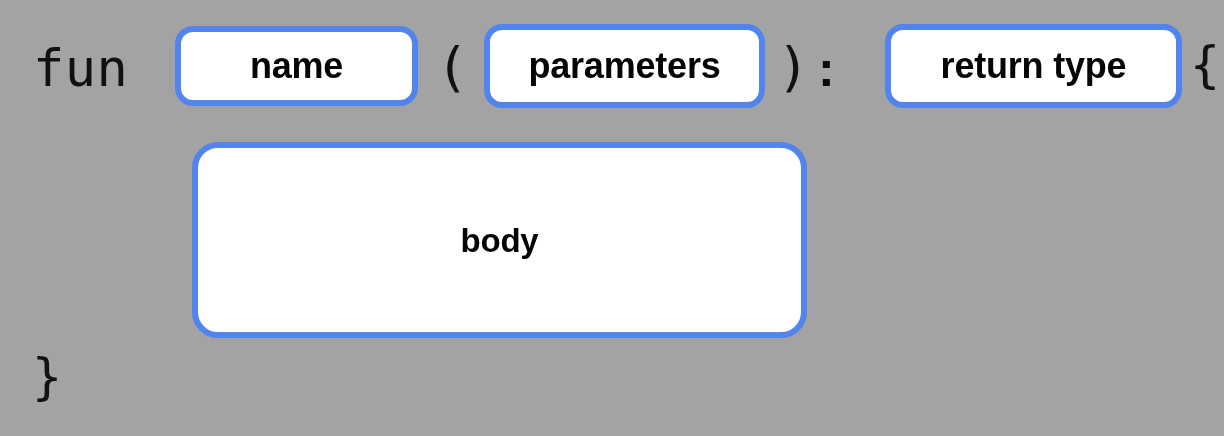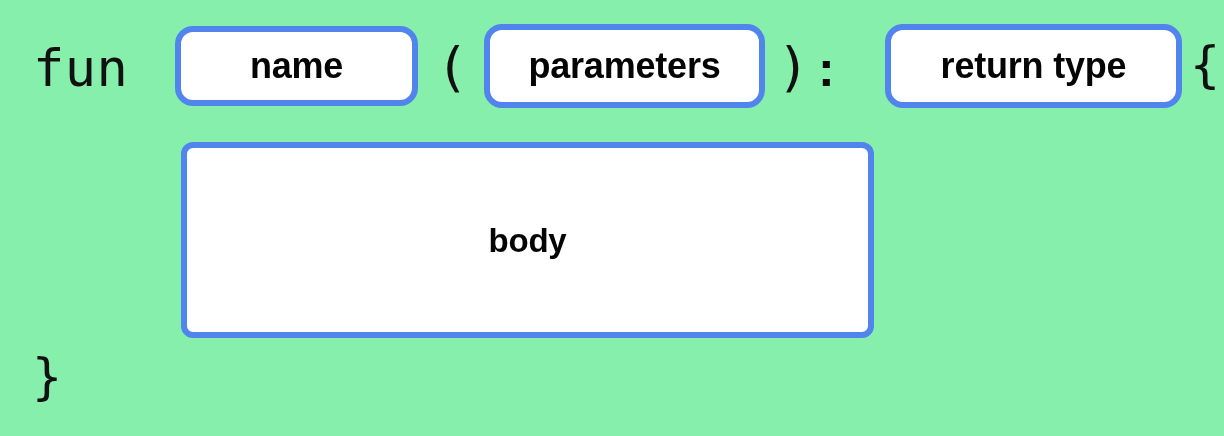--- a/index.html
+++ b/index.html
@@ -11,21 +11,21 @@
     height: 436px;
     background: #ffffff;
     font-family: "Liberation Sans", sans-serif;
     overflow: hidden;
   }
 
   #canvas {
     position: relative;
     width: 1224px;
     height: 436px;
-    background: #86efac;
+    background: #a3a3a3;
   }
 
   
   .code-token {
     position: absolute;
     font-family: "DejaVu Sans Mono", "Liberation Mono", monospace;
     font-weight: 400;
     color: #111111;
     white-space: pre;
     line-height: 1;
@@ -59,21 +59,21 @@
     color: #050505;
     white-space: nowrap;
     letter-spacing: -0.2px;
     line-height: 1;
   }
 
   
   #slot-name     { left: 175px; top: 26px;  width: 243px; height: 80px; }
   #slot-params   { left: 484px; top: 24px;  width: 281px; height: 84px; text-align: right; }
   #slot-rettype  { left: 875px; top: 24px;  width: 297px; height: 84px; margin-left: 10px; }
-  #slot-body     { left: 181px; top: 142px; width: 693px; height: 196px; border-radius: 12px; }
+  #slot-body     { left: 192px; top: 142px; width: 615px; height: 196px; border-radius: 26px; }
 
   #slot-name .slot-label,
   #slot-params .slot-label,
   #slot-rettype .slot-label { font-size: 36px; }
   #slot-body .slot-label    { font-size: 33px; }
 
   
   #kw-fun       { left: 33px;   top: 42px;  font-size: 52px; }
   #paren-open   { left: 436px;  top: 41px;  font-size: 54px; font-weight: 400; }
   #paren-close  { left: 777px;  top: 41px;  font-size: 54px; font-weight: 400; }

